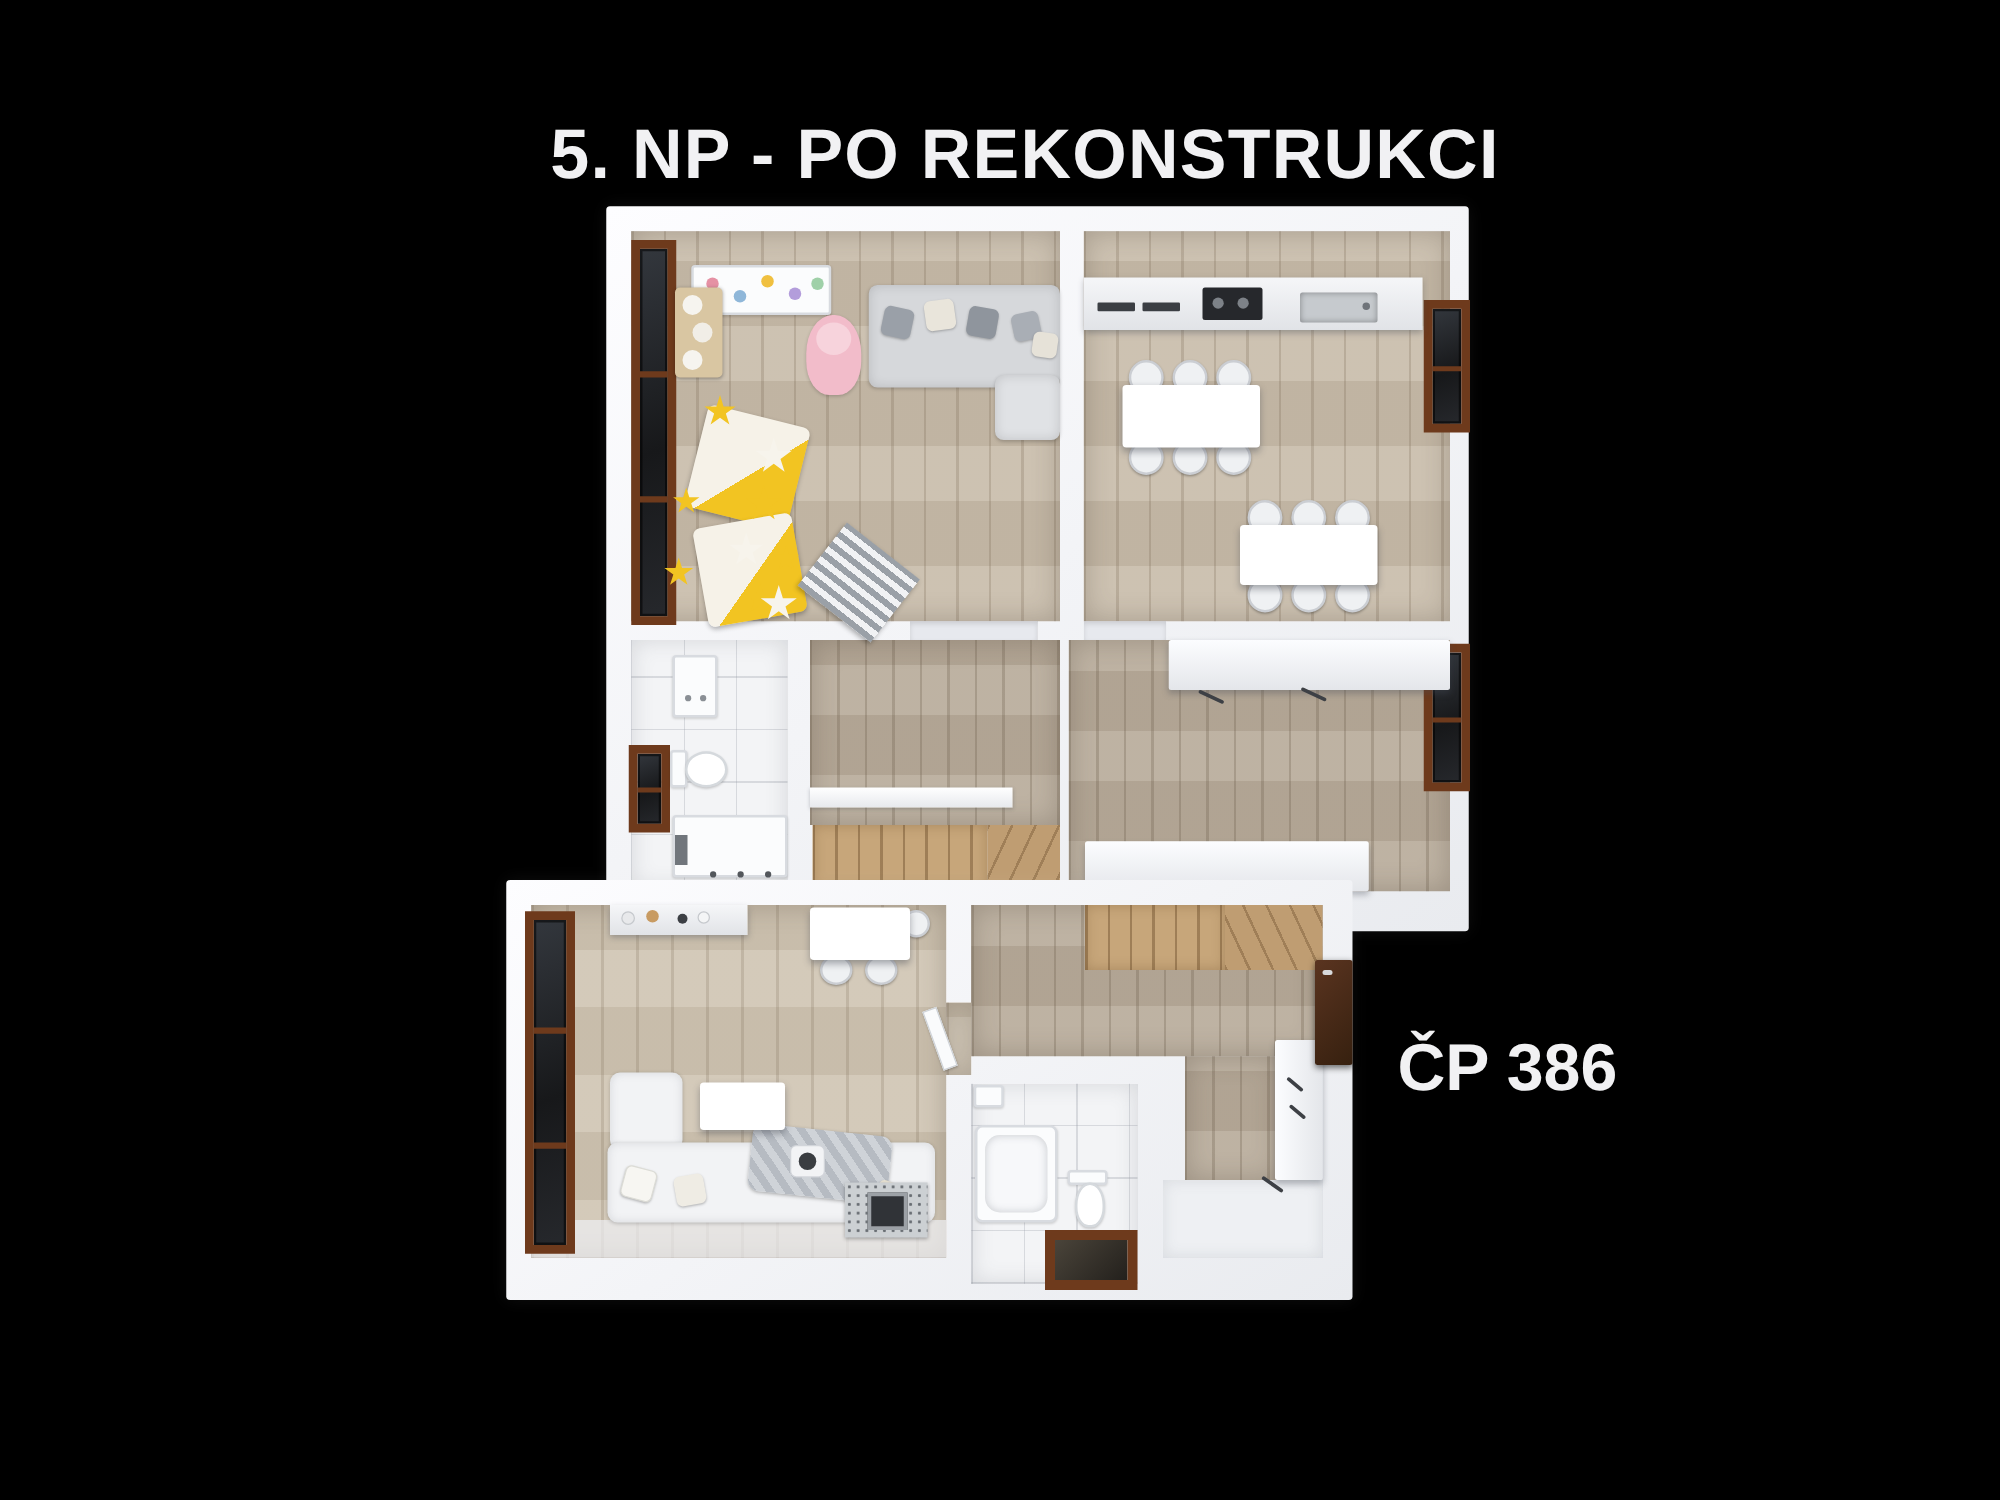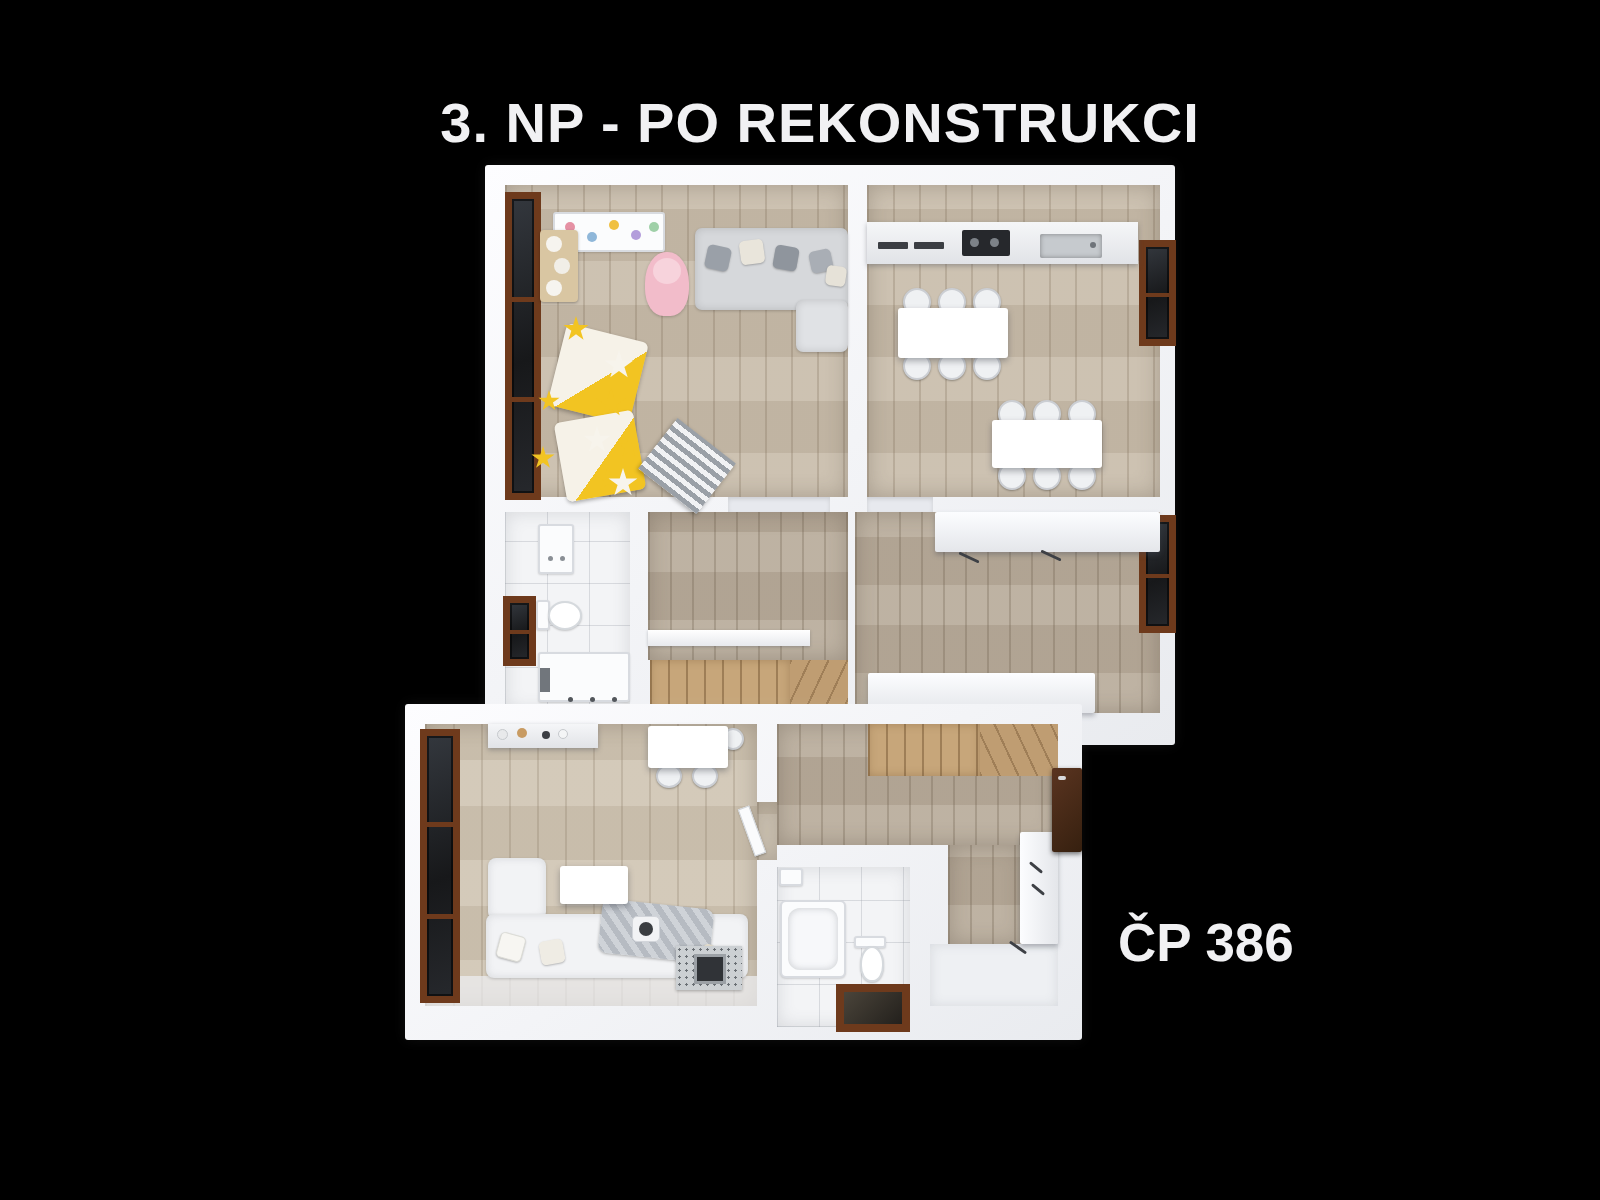--- a/index.html
+++ b/index.html
@@ -225,16 +225,16 @@
 
   <div class="abs slab" style="left:1020px;top:832px;width:38px;height:112px;background:linear-gradient(90deg,#fcfdff,#e4e6ea)">
     <span class="abs handle" style="left:8px;top:34px;width:16px;transform:rotate(40deg)"></span>
     <span class="abs handle" style="left:10px;top:56px;width:16px;transform:rotate(40deg)"></span>
   </div>
   <div class="abs dark-cab" style="left:1052px;top:768px;width:30px;height:84px">
     <span class="abs" style="left:6px;top:8px;width:8px;height:4px;background:#d8d9db;border-radius:2px"></span>
   </div>
   <div class="abs handle" style="left:1008px;top:946px;width:20px;transform:rotate(35deg)"></div>
 
-  <div class="abs txt title" style="left:820px;top:90px">3. NP - PO REKONSTRUKCI</div>
-  <div class="abs txt unit-label" style="left:1118px;top:912px">ČP 386</div>
+  <div class="abs txt title" style="left:820px;top:90px">5. NP - PO REKONSTRUKCI</div>
+  <div class="abs txt unit-label" style="left:1118px;top:824px">ČP 386</div>
 
 </div>
 
 </body></html>

